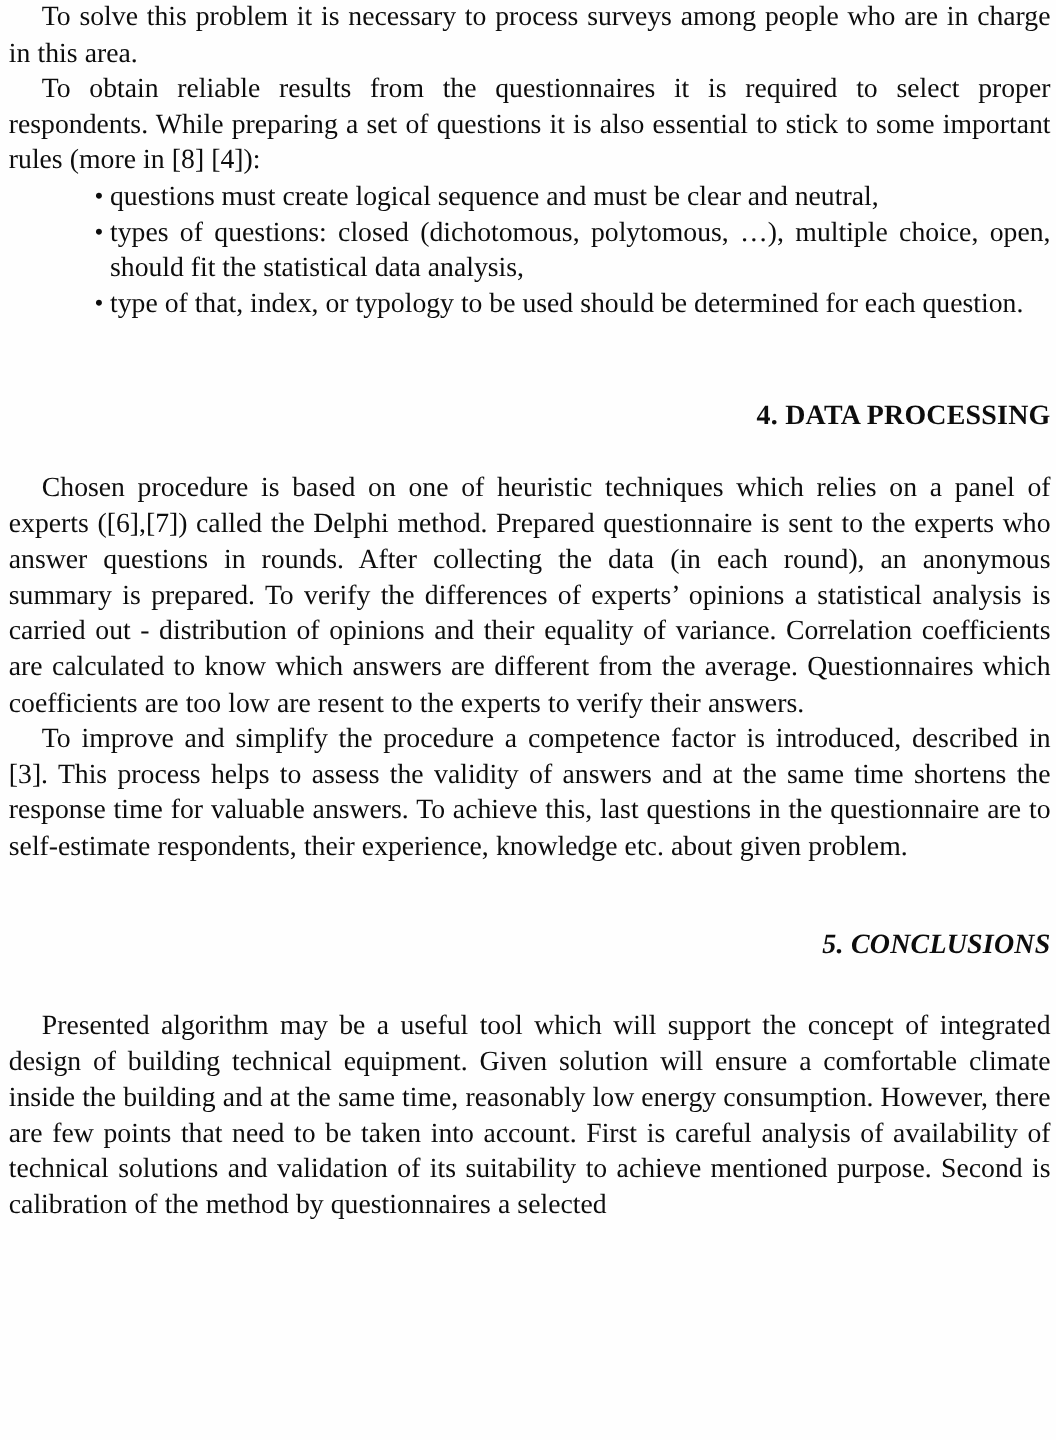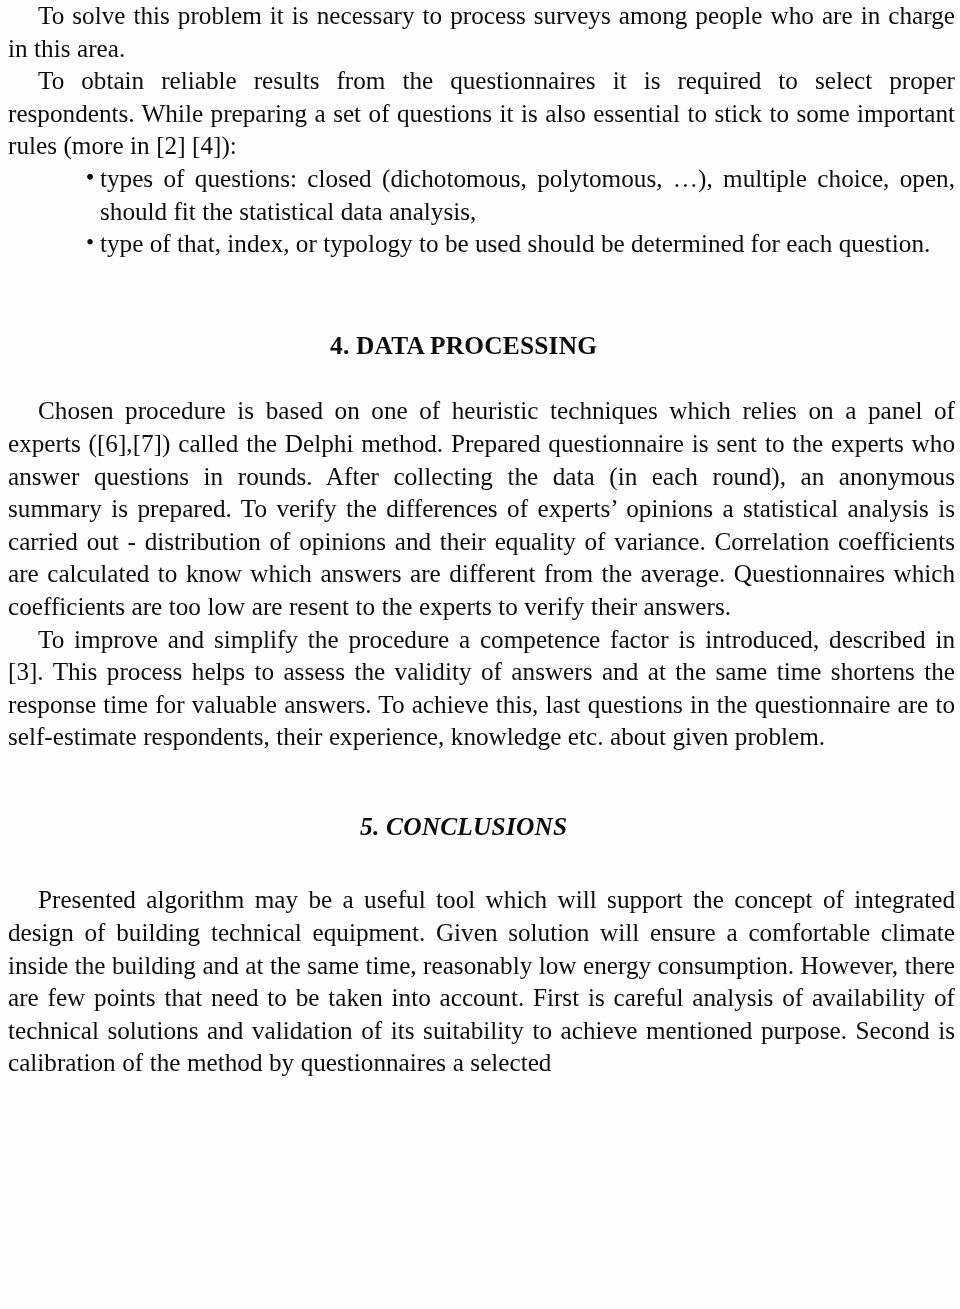--- a/index.html
+++ b/index.html
@@ -64,46 +64,47 @@
     top: -1px;
     font-size: 23px;
     line-height: 32.6px;
   }
 
   
   .heading {
     font-size: 25.4px;
     line-height: 32.6px;
     letter-spacing: 0.2px;
-    text-align: left;
+    text-align: right;
     margin: 0;
     white-space: nowrap;
   }
   .h-dataproc { padding-left: 322px; }
   .h-concl    { padding-left: 352px; font-style: italic; }
 
   
   .sp-after-necessary { height: 68px; }
   .sp-after-h4        { height: 34px; }
   .sp-after-given     { height: 56px; }
   .sp-after-h5        { height: 42px; }
 </style>
 </head>
 <body>
 
 <div class="page">
   <div class="col">
 
     <p class="para indent">To solve this problem it is necessary to process surveys among people who are in charge in this area.</p>
 
-    <p class="para indent">To obtain reliable results from the questionnaires it is required to select proper respondents. While preparing a set of questions it is also essential to stick to some important rules (more in [2] [4]):</p>
+    <p class="para indent">To obtain reliable results from the questionnaires it is required to select proper respondents. While preparing a set of questions it is also essential to stick to some important rules (more in [8] [4]):</p>
 
     <ul class="bullets">
       <li>
         <span class="bul">•</span>
+        <span>questions must create logical sequence and must be clear and neutral,</span>
       </li>
       <li>
         <span class="bul">•</span>
         <span>types of questions: closed (dichotomous, polytomous, …), multiple choice, open, should fit the statistical data analysis,</span>
       </li>
       <li>
         <span class="bul">•</span>
         <span>type of that, index, or typology to be used should be determined for each question.</span>
       </li>
     </ul>

